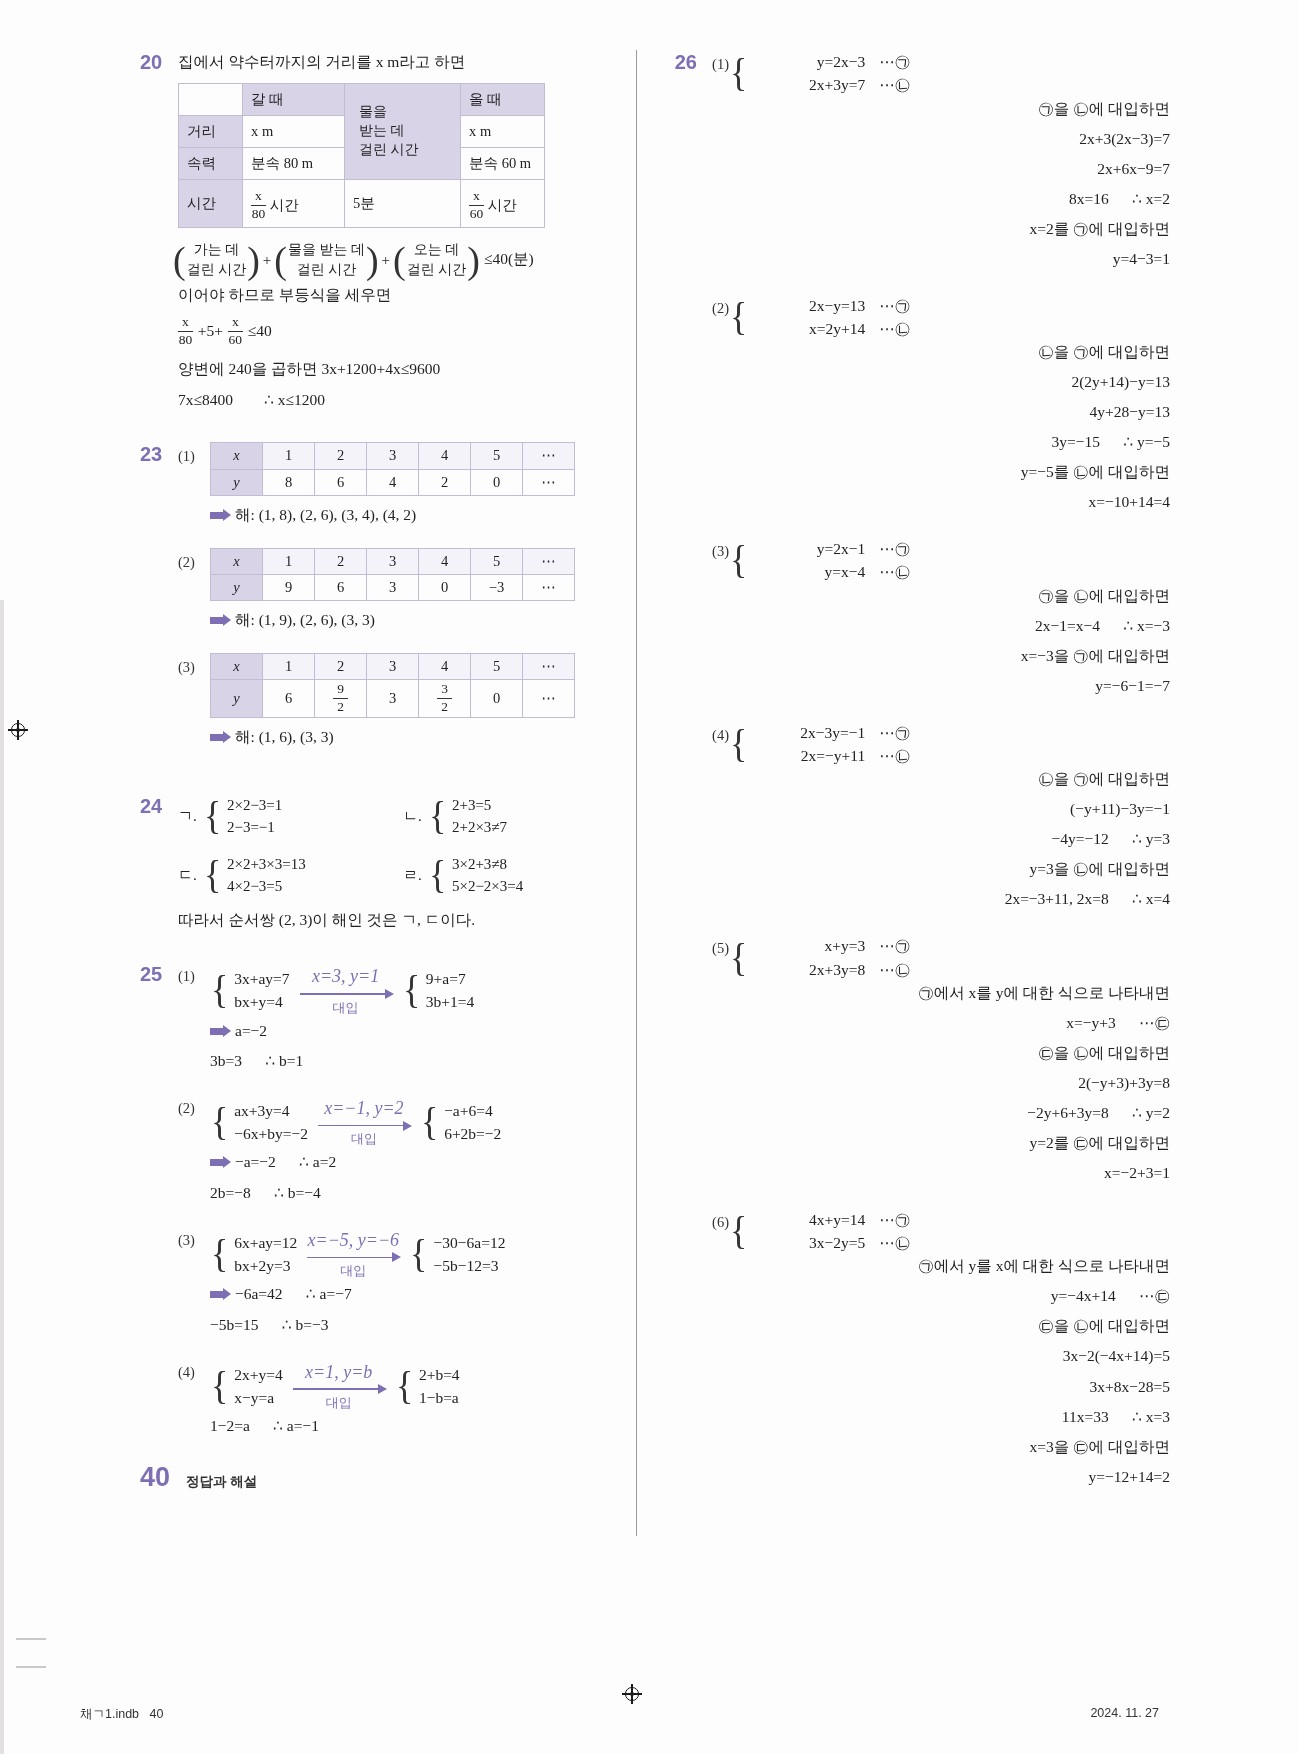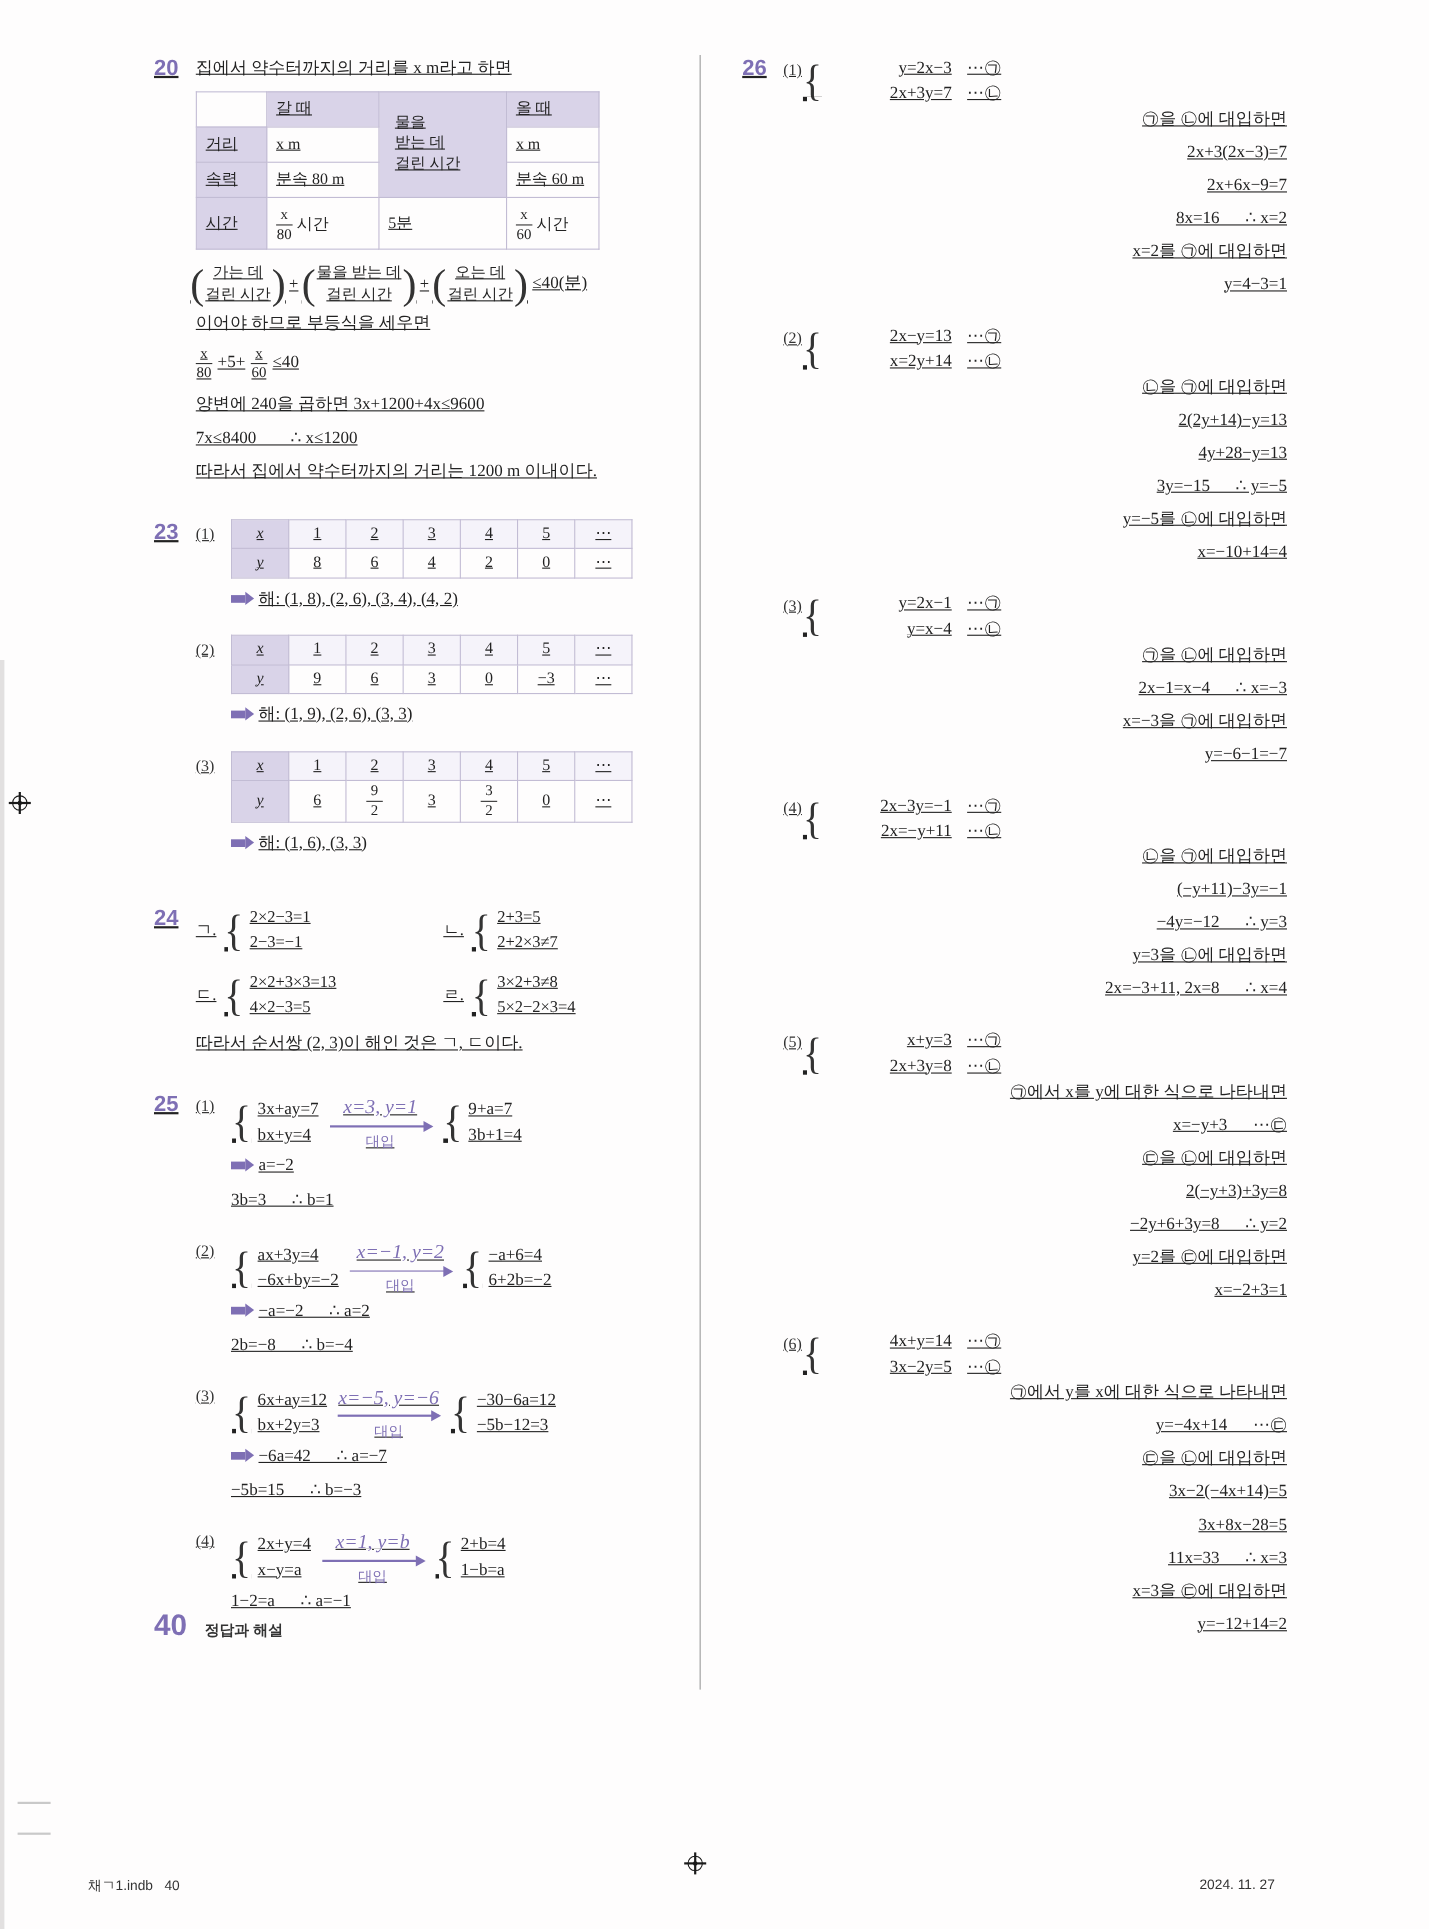--- a/index.html
+++ b/index.html
@@ -14,21 +14,21 @@
     position:relative;width:1299px;height:1754px;background:#fefdfd;
     font-family:"Liberation Serif","DejaVu Serif",serif;color:var(--ink);
     overflow:hidden;
   }
   .scan-edge{position:absolute;left:0;top:600px;width:4px;height:1154px;background:#e2e0e0;}
   .columns{position:absolute;top:50px;left:140px;width:1030px;display:flex;align-items:flex-start;}
   .col-left{width:472px;flex:none;}
   .col-divider{width:1px;align-self:stretch;background:#9a9a9a;margin-left:24px;margin-right:22px;}
   .col-right{flex:1;text-align:right;}
 
-  .problem{display:flex;margin-bottom:24px;text-decoration:underline;}
+  .problem{display:flex;margin-bottom:24px;}
   .pnum{width:38px;flex:none;color:var(--accent);font-weight:bold;font-size:20px;
         font-family:"Liberation Sans","DejaVu Sans",sans-serif;line-height:1.25;}
   .pbody{flex:1;font-size:15.5px;line-height:1.6;}
   .pbody p{margin:0 0 6px 0;white-space:pre-wrap;}
 
   
   table.t20{border-collapse:collapse;margin:8px 0 12px 0;font-size:14.5px;text-align:left;}
   .t20 td{border:1px solid var(--tbl-bd);padding:4px 8px;}
   .t20 .hd{background:var(--tbl-hd);}
   .t20 .c0{width:64px;}
@@ -214,21 +214,20 @@
             <span>+5+</span>
             <span class="fr">
                 <span class="fn">x</span>
                 <span class="fd">60</span>
               </span>
             <span>≤40</span>
           </div>
 
           <p>양변에 240을 곱하면 3x+1200+4x≤9600</p>
           <p>7x≤8400        ∴ x≤1200</p>
-          <p>따라서 집에서 약수터까지의 거리는 1200 m 이내이다.</p>
         </div>
       </section>
 
       <section class="problem">
         <div class="pnum">23</div>
         <div class="pbody">
 
           <div class="part">
             <div class="plabel">(1)</div>
             <div class="part-body">

